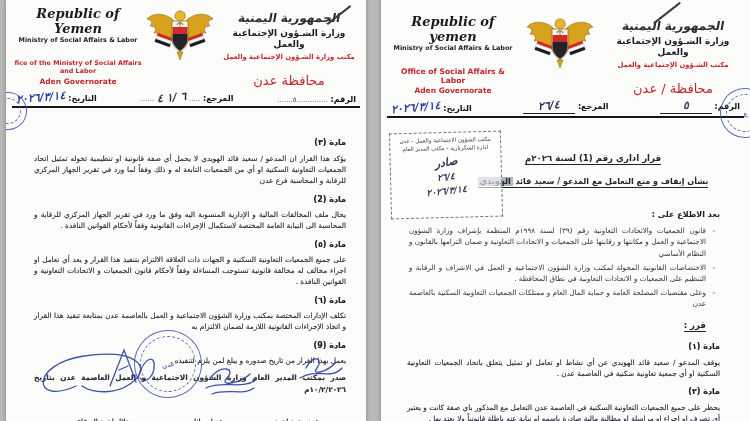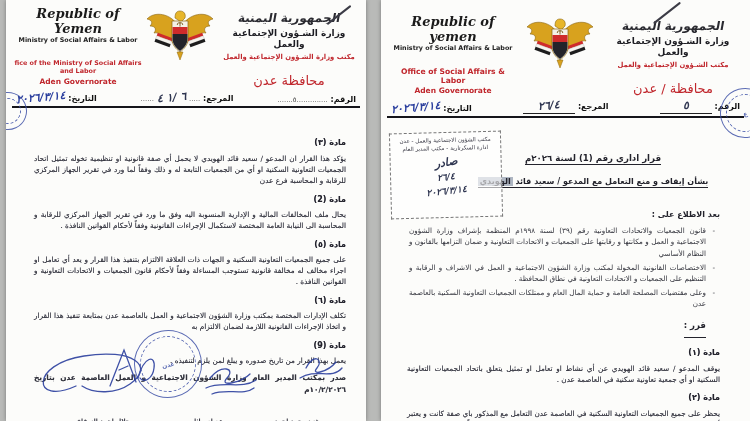--- a/index.html
+++ b/index.html
@@ -63,21 +63,21 @@
   .doc-title{font-size:8.6px;font-weight:bold;color:#23232c;border-bottom:1.2px solid #23232c;
     display:inline-block;padding-bottom:1px;}
   .doc-subject{margin-top:12px;font-size:8px;font-weight:bold;color:#23232c;
     border-bottom:1.2px solid #23232c;display:inline-block;padding-bottom:1px;}
   .doc-subject .hl{background:#aeb6c2;padding:0 2px;margin-top:32px;}
   .preamble{font-size:8px;font-weight:bold;color:#23232c;padding:22px 30px 0 0;}
   .bullets{padding:6px 44px 0 28px;font-size:7.2px;line-height:1.55;}
   .bullet{position:relative;margin-bottom:3px;text-align:justify;color:#33343d;}
   .bullet::before{content:"-";position:absolute;right:-9px;top:0;color:#33343d;}
   .decide{font-size:8.6px;font-weight:bold;color:#23232c;padding:8px 44px 0 0;}
-  .decide span{border-bottom:1.2px solid #23232c;padding-bottom:7px;display:inline-block;margin-left:29px;}
+  .decide span{border-bottom:1.2px solid #23232c;padding-bottom:1px;display:inline-block;margin-left:29px;}
   #right-page .arts{padding:2px 30px 0 26px;font-size:7.3px;line-height:1.55;}
 
   
   .round-stamp{position:absolute;border:1.6px solid #4053a8;border-radius:50%;opacity:.85;}
   .round-stamp .inner{position:absolute;inset:5px;border:1px dashed #4053a8;border-radius:50%;
     display:flex;align-items:center;justify-content:center;font-size:6px;color:#4053a8;font-weight:bold;}
   #lp-margin-stamp{left:-17px;top:92px;width:36px;height:36px;transform:rotate(20deg);}
   #lp-big-stamp{left:128px;top:330px;width:66px;height:66px;transform:rotate(-12deg);}
   #rp-corner-stamp{right:-20px;top:88px;width:48px;height:48px;transform:rotate(-15deg);}
   .slash{position:absolute;height:2px;background:#3c3c46;border-radius:2px;}

